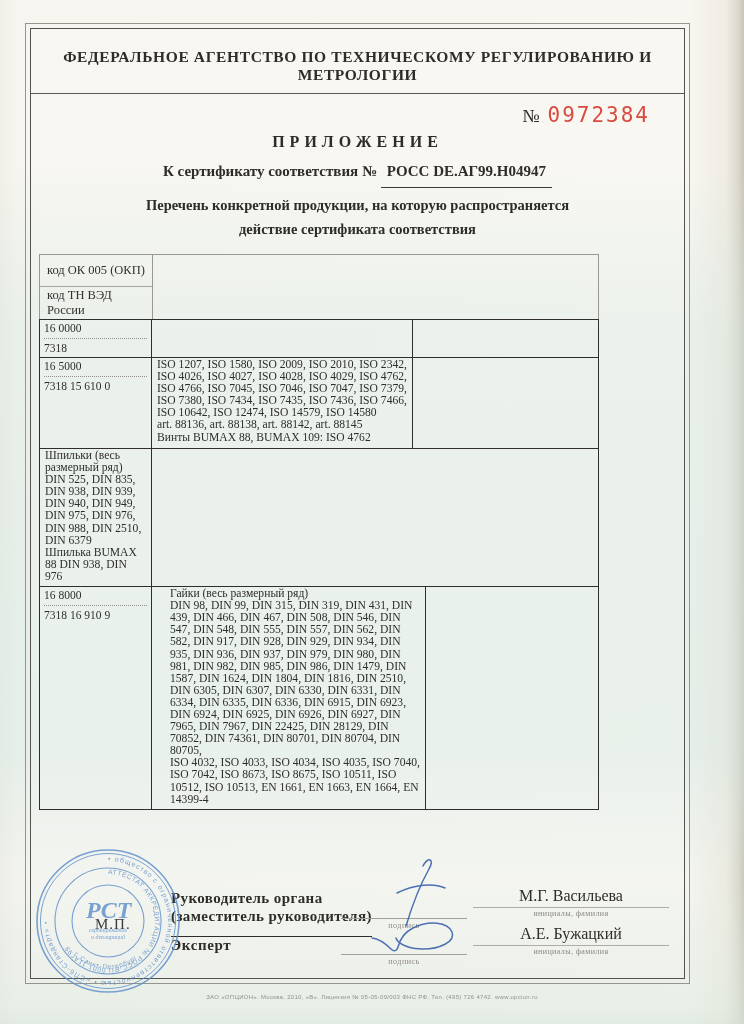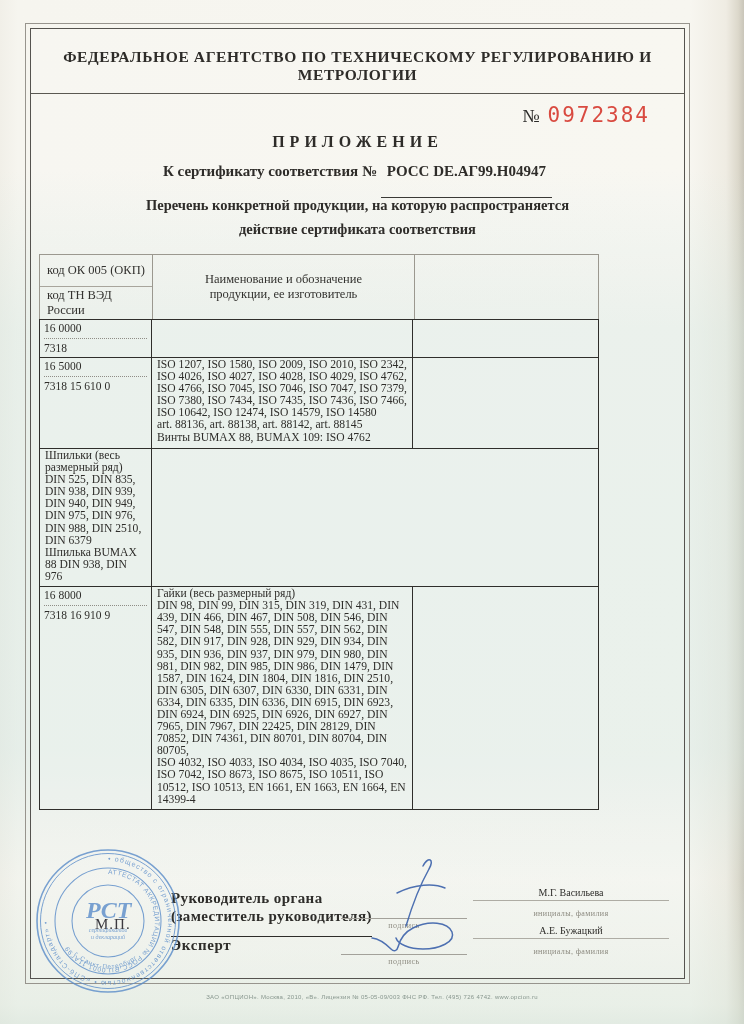--- a/index.html
+++ b/index.html
@@ -13,50 +13,50 @@
     background:rgba(255,255,255,0.12);}
   .hdr{ text-align:center;padding-top:12px;}
   .hdr-line1{font-weight:bold;font-size:19px;letter-spacing:3.5px;color:#2e2c29;}
   .hdr-line2{font-weight:bold;font-size:15.5px;letter-spacing:.6px;color:#2e2c29;margin-top:7px;}
   .hdr-rule{height:0;border-bottom:1.4px solid #5a5852;margin-top:9px;}
   .cert-no{text-align:right;margin:9px 34px 0 0;white-space:nowrap;}
   .cert-no .num-label{font-size:18px;color:#2b2a28;margin-right:8px;}
   .cert-no .num-value{font-family:"DejaVu Sans Mono",monospace;font-size:21px;letter-spacing:2px;color:#d94a40;}
   .title{text-align:center;margin-top:6px;font-weight:bold;font-size:16px;letter-spacing:5px;color:#2e2c29;}
   .cert-line{text-align:center;margin-top:12px;font-weight:bold;font-size:15px;color:#2e2c29;}
-  .cert-line .cert-value{font-weight:bold;border-bottom:1px solid #3a3936;padding:0 6px 18px;}
+  .cert-line .cert-value{font-weight:bold;border-bottom:1px solid #3a3936;padding:0 6px 8px;}
   .subtitle{text-align:center;margin-top:13px;font-weight:bold;font-size:14.5px;line-height:24px;color:#2e2c29;white-space:pre-line;}
   
   .tbl{margin:13px 0 0 8px;width:560px;box-sizing:border-box;}
   .thead{display:grid;grid-template-columns:113px 262px 253px;border:1px solid #9b988f;border-bottom:none;}
   .th{font-size:12.5px;color:#33322f;line-height:15px;}
   .th-c1{border-right:1px solid #9b988f;display:grid;grid-template-rows:32px 32px;}
   .th-c1 .half{display:flex;align-items:center;padding:0 7px;}
   .th-c1 .half:first-child{border-bottom:1px solid #a8a59c;}
   .th-c2{border-right:1px solid #9b988f;display:flex;align-items:center;justify-content:center;text-align:center;white-space:pre-line;}
   .th-c3{display:flex;align-items:center;justify-content:center;text-align:center;white-space:pre-line;}
   .tbody{border:1.8px solid #2f2e2b;background:rgba(235,244,241,.25);}
   .trow{display:grid;grid-template-columns:112px 261px 1fr;border-bottom:1.2px solid #2f2e2b;}
-  .trow:last-child{border-bottom:none;}
+  .trow:last-child{border-bottom:none;gap:13px;}
   .cell{box-sizing:border-box;}
   .c1{border-right:1.2px solid #2f2e2b;padding:2px 4px 3px;font-size:11.5px;color:#2e2d2a;}
   .c2{border-right:1.2px solid #2f2e2b;padding:1px 5px 3px;font-size:11.6px;line-height:12.1px;color:#2e2d2a;}
   .c3{padding:2px 4px;font-size:11.5px;color:#2e2d2a;}
   .okp{border-bottom:1px dotted #8f8d86;padding-bottom:4px;margin-bottom:3px;}
   .r1{min-height:27px;} .r2 .c2,.r2 .c1{min-height:90px;} .r3 .c2{min-height:67px;}
   .para{margin:0;}
   
   .signatures{position:absolute;left:140px;top:856px;width:505px;height:100px;font-size:15px;color:#2e2d2a;}
   .role1{position:absolute;left:0;top:4px;font-weight:bold;letter-spacing:.4px;line-height:18px;}
   .role1 .u{border-bottom:1.6px solid #2e2d2a;padding-bottom:12px;}
   .role2{position:absolute;left:0;top:52px;font-weight:bold;letter-spacing:.6px;}
   .sigline{position:absolute;left:170px;width:126px;border-bottom:1px solid #a3a19a;text-align:center;}
   .sigline-label{position:absolute;left:170px;width:126px;text-align:center;font-size:8px;color:#8b897f;letter-spacing:.5px;}
   .sl1{top:33px;} .sll1{top:36px;} .sl2{top:69px;} .sll2{top:72px;}
-  .name{position:absolute;left:302px;width:196px;text-align:center;font-size:10px;border-bottom:1px solid #aeaca4;padding-bottom:2px;}
+  .name{position:absolute;left:302px;width:196px;text-align:center;font-size:16px;border-bottom:1px solid #aeaca4;padding-bottom:2px;}
   .name-label{position:absolute;left:302px;width:196px;text-align:center;font-size:8px;color:#8b897f;letter-spacing:.4px;}
   .n1{top:2px;} .nl1{top:24px;} .n2{top:40px;} .nl2{top:62px;}
   .mp{position:absolute;left:95px;top:916px;font-size:15px;color:#3b3a40;letter-spacing:1px;}
   .stamp{position:absolute;left:33px;top:846px;opacity:.8;}
   .ink{position:absolute;left:0;top:0;pointer-events:none;}
   .footer{position:absolute;left:0;width:744px;top:994px;text-align:center;
     font-family:"Liberation Sans","DejaVu Sans",sans-serif;font-size:6px;color:#87968e;letter-spacing:.3px;}
 </style>
 </head>
 <body>
@@ -83,22 +83,20 @@
 
     <div class="subtitle">Перечень конкретной продукции,  на которую распространяется
 действие сертификата соответствия</div>
 
     <div class="tbl">
       <div class="thead">
         <div class="th th-c1">
           <div class="half">код ОК 005 (ОКП)</div>
           <div class="half">код ТН ВЭД России</div>
         </div>
-        <div class="th th-c2">Наименование и обозначение
-продукции, ее изготовитель</div>
       </div>
       <div class="tbody" id="rows">
           <div class="trow r1">
             <div class="cell c1">
               <div class="okp">16 0000</div>
               <div class="tnved">7318</div>
             </div>
             <div class="cell c2"></div>
             <div class="cell c3"></div>
           </div>

